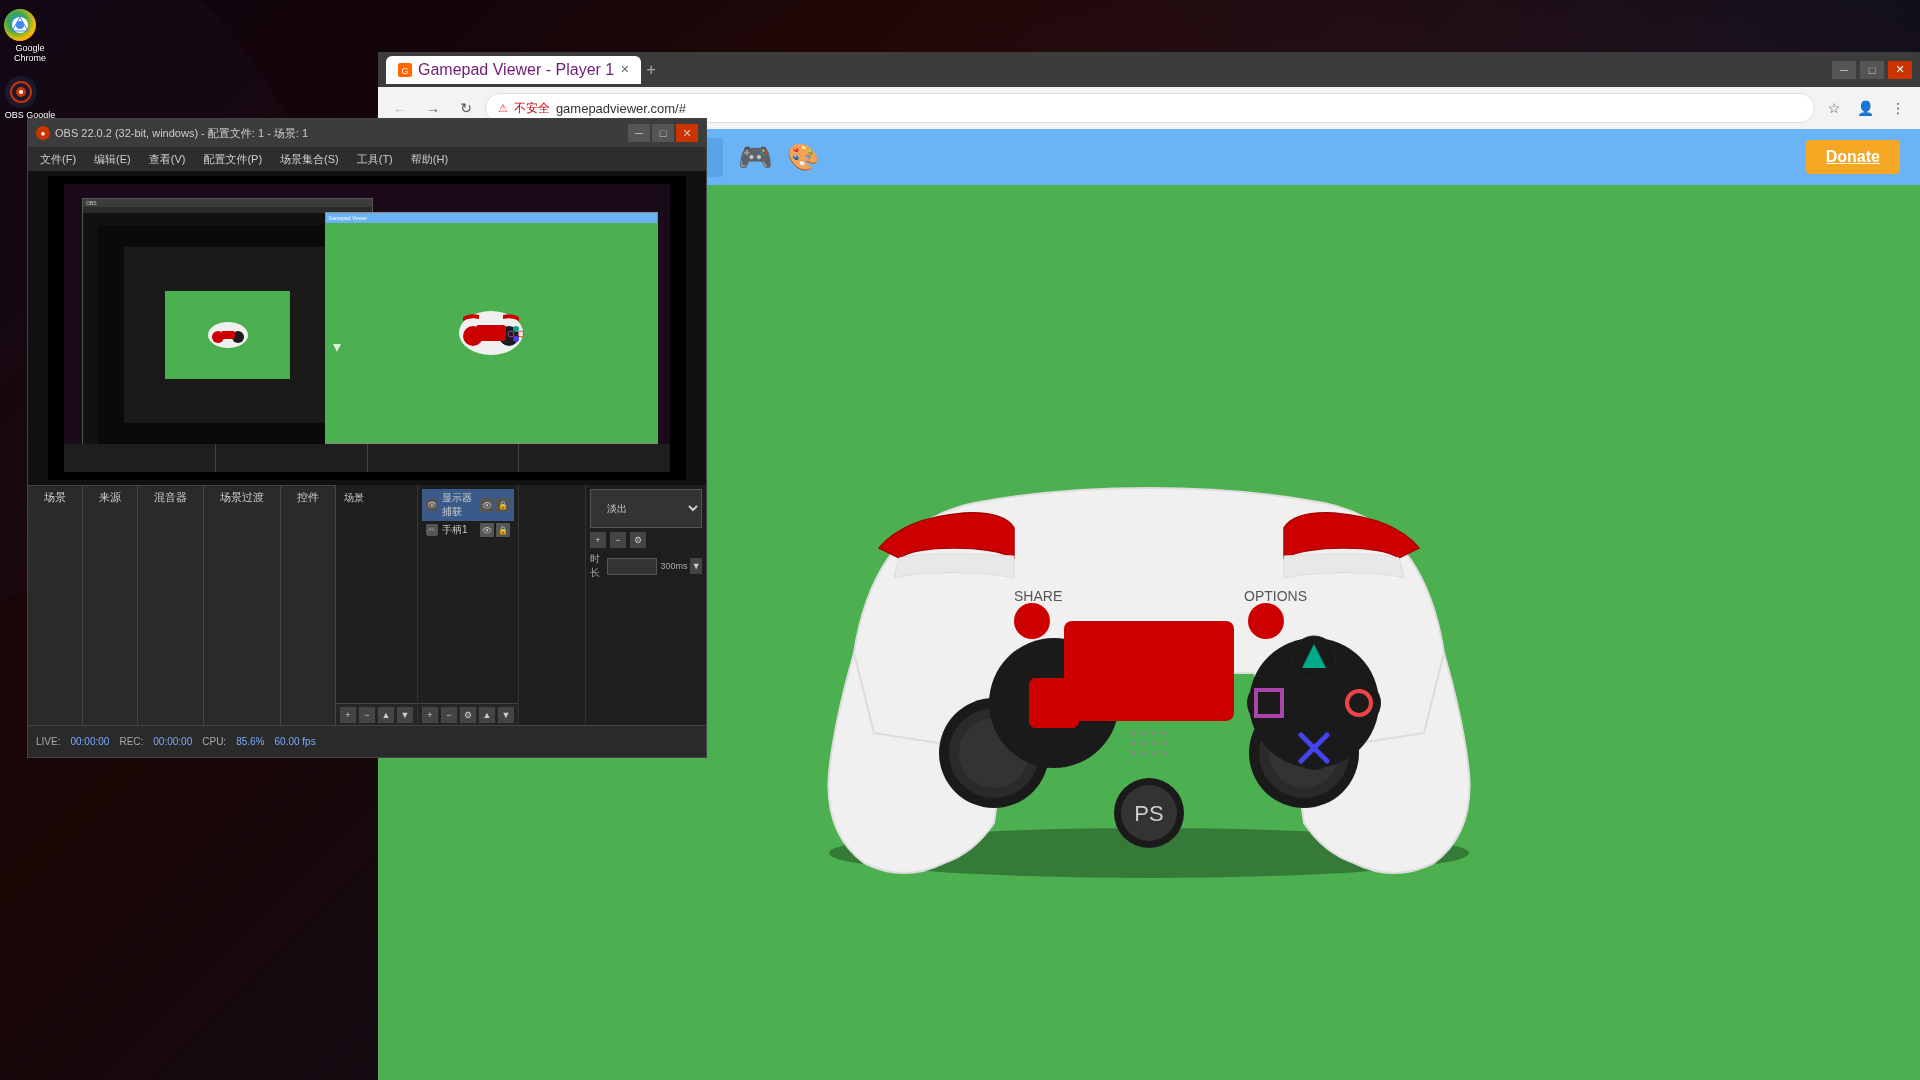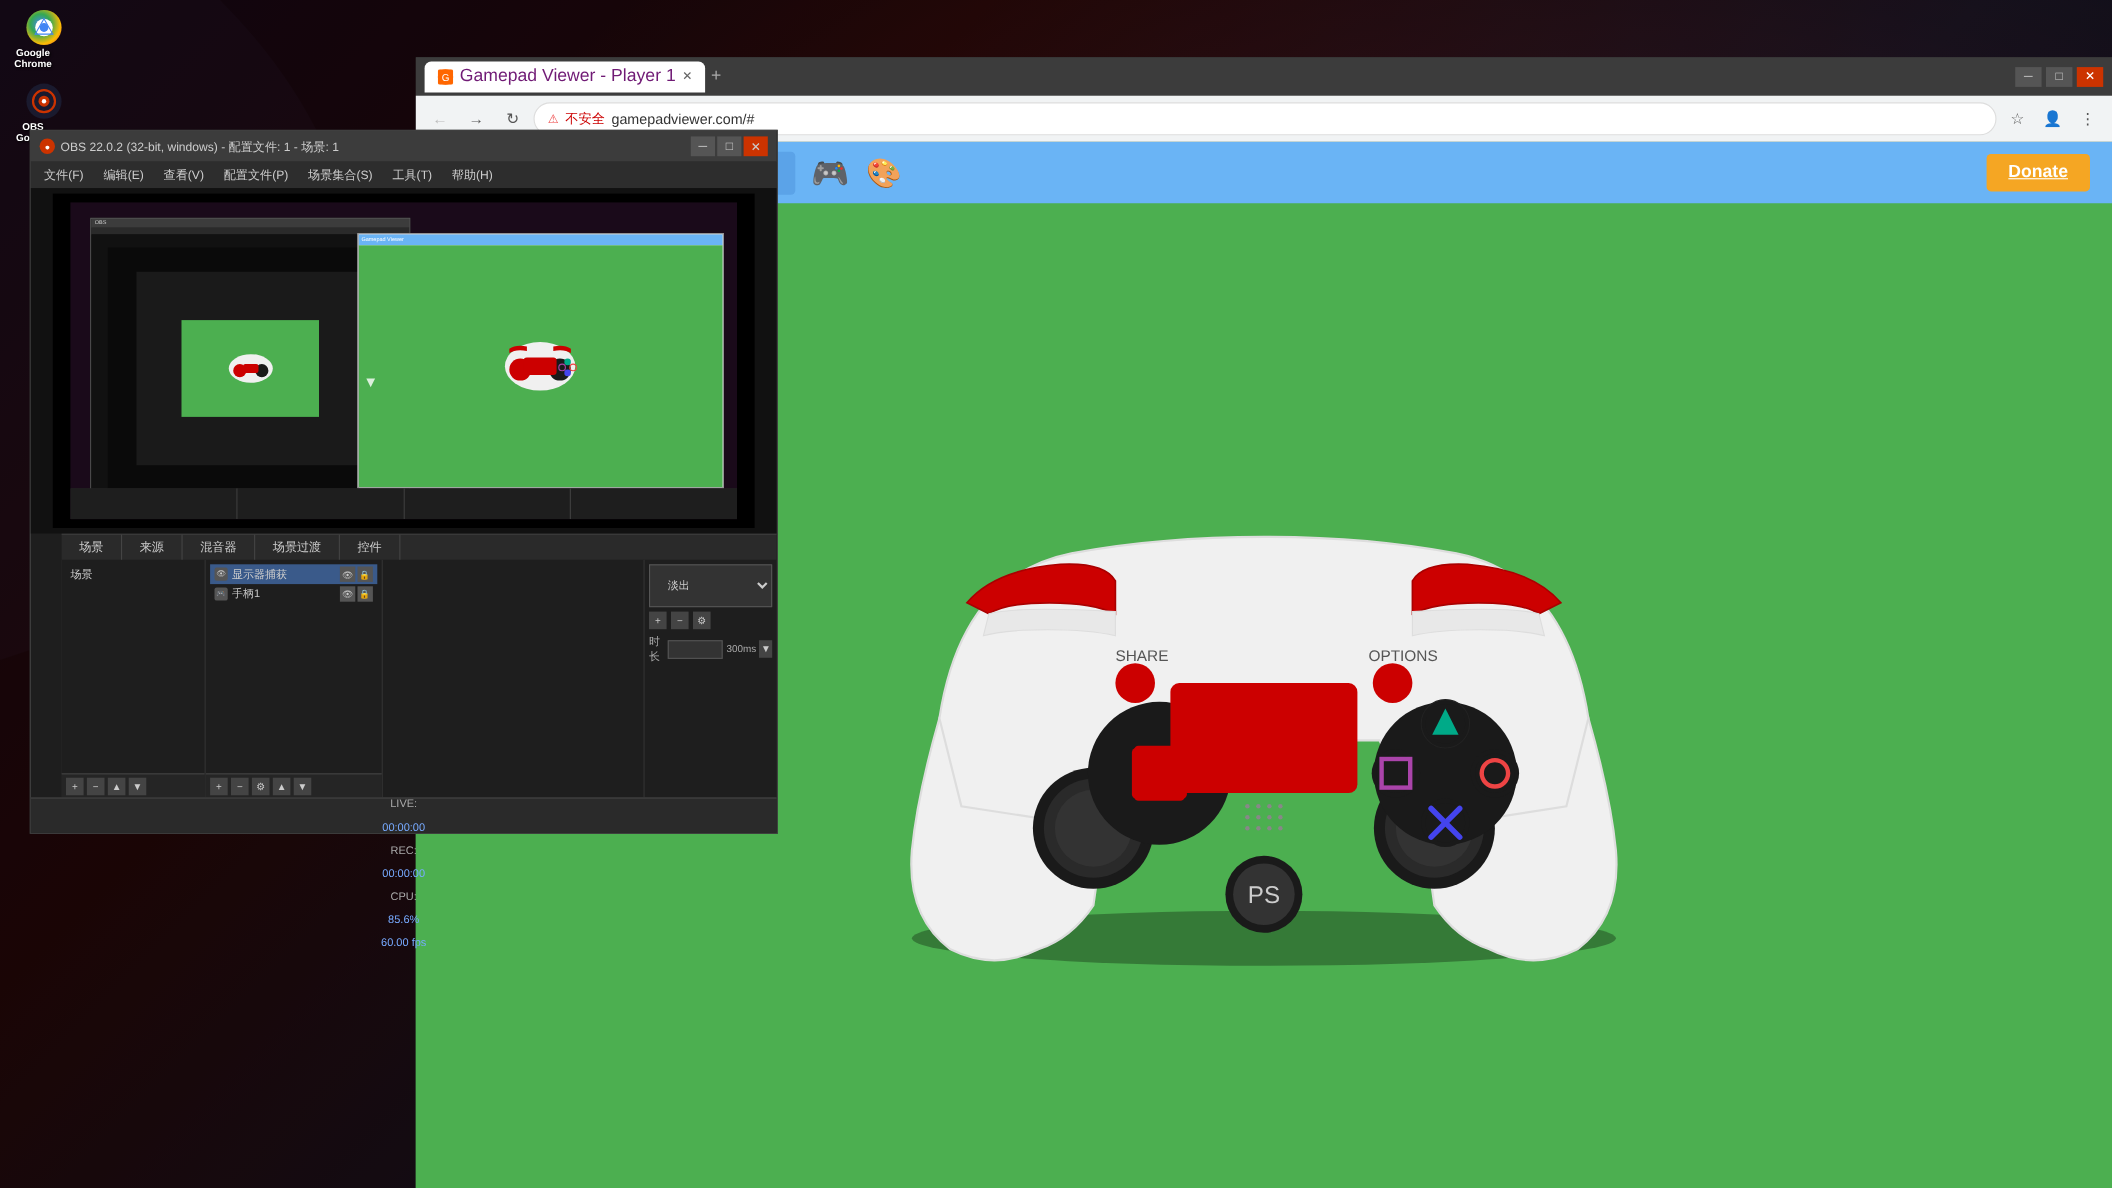--- a/index.html
+++ b/index.html
@@ -31,27 +31,26 @@
       display: flex;
       flex-direction: column;
       align-items: center;
       padding-top: 5px;
       gap: 5px;
     }
 
     .desktop-icon {
       display: flex;
       flex-direction: column;
-      align-items: flex-end;
+      align-items: flex-start;
       color: white;
       font-size: 9px;
       cursor: pointer;
       padding: 4px;
       text-shadow: 1px 1px 2px black;
-      font-weight: bold;
     }
 
     .desktop-icon .icon-img {
       width: 32px;
       height: 32px;
       border-radius: 50%;
       display: flex;
       align-items: center;
       justify-content: center;
       font-size: 18px;
@@ -294,22 +293,21 @@
       background: #000;
       position: relative;
       overflow: hidden;
     }
 
     
     .obs-panels {
       height: 240px;
       background: #1e1e1e;
       display: flex;
-      flex-direction: column;
-      margin-left: 28px;
+      flex-direction: row;
     }
 
     .obs-panel-headers {
       display: flex;
       background: #2a2a2a;
       border-top: 1px solid #444;
     }
 
     .obs-panel-header {
       padding: 4px 16px;
@@ -449,21 +447,20 @@
 
     
     .obs-bottom-toolbar {
       height: 32px;
       background: #2a2a2a;
       display: flex;
       align-items: center;
       padding: 0 8px;
       gap: 10px;
       border-top: 1px solid #444;
-      flex-direction: column;
     }
 
     
     .obs-panel-toolbar {
       height: 22px;
       background: #252525;
       display: flex;
       align-items: center;
       padding: 0 4px;
       gap: 3px;

